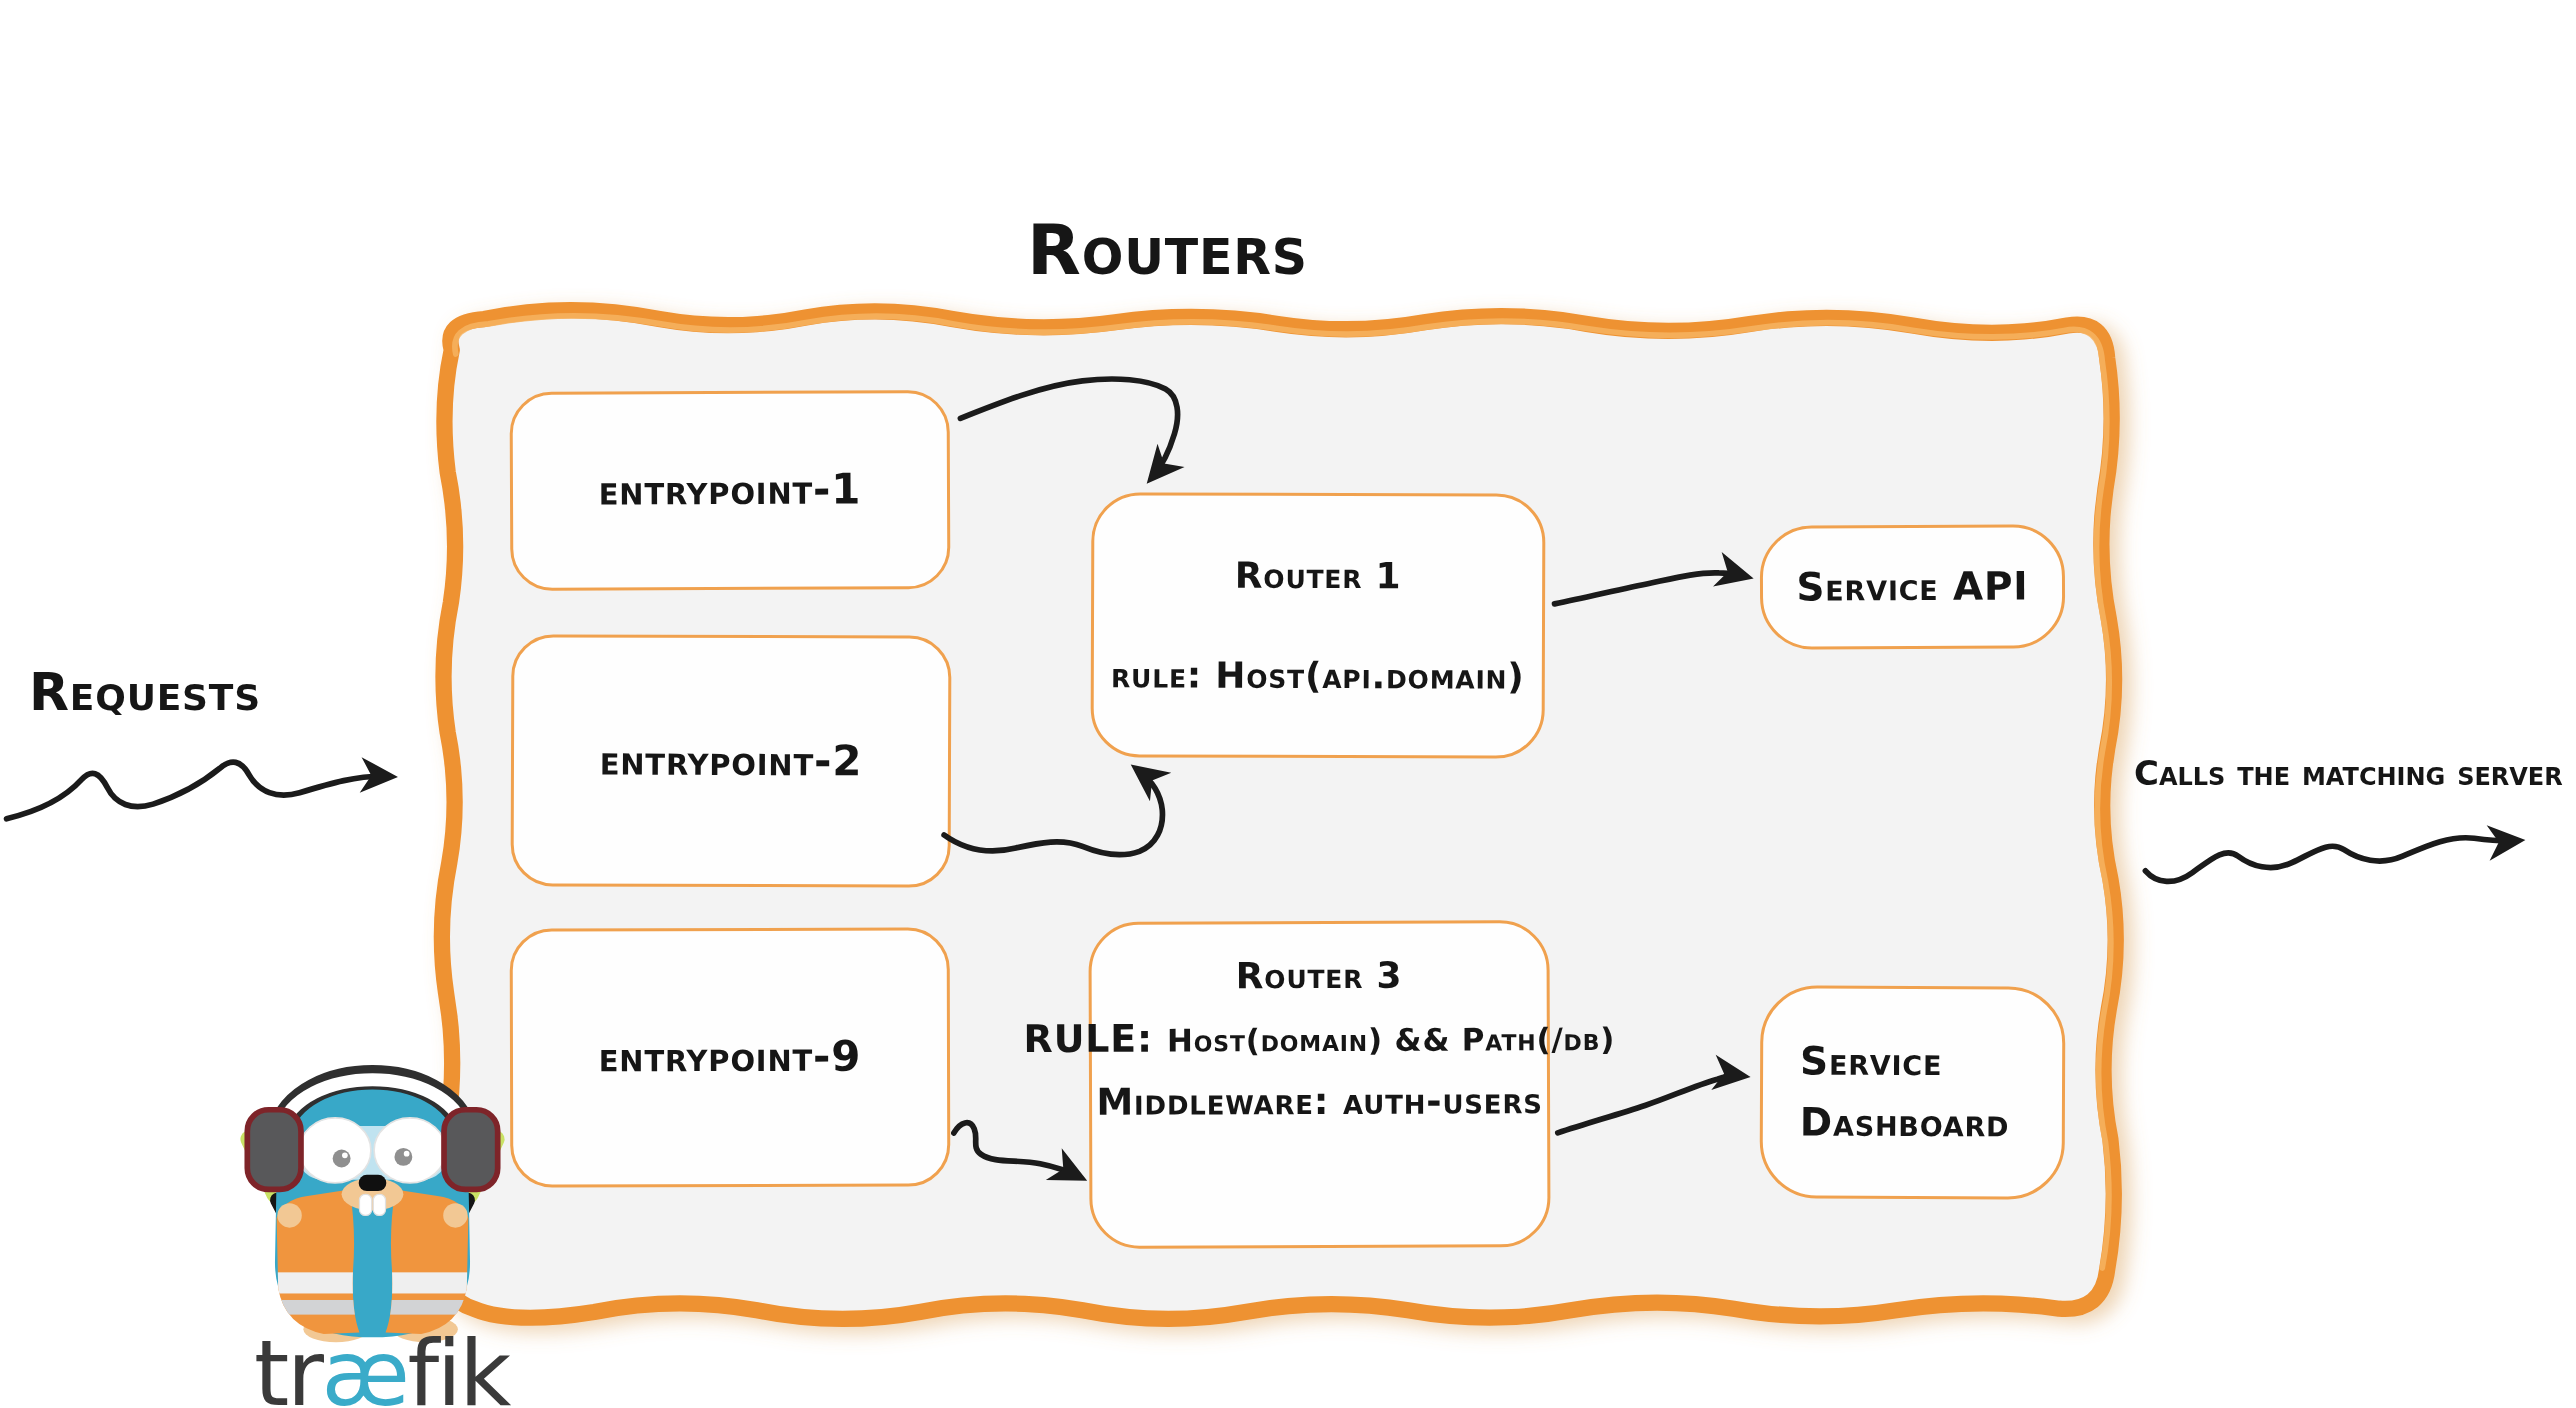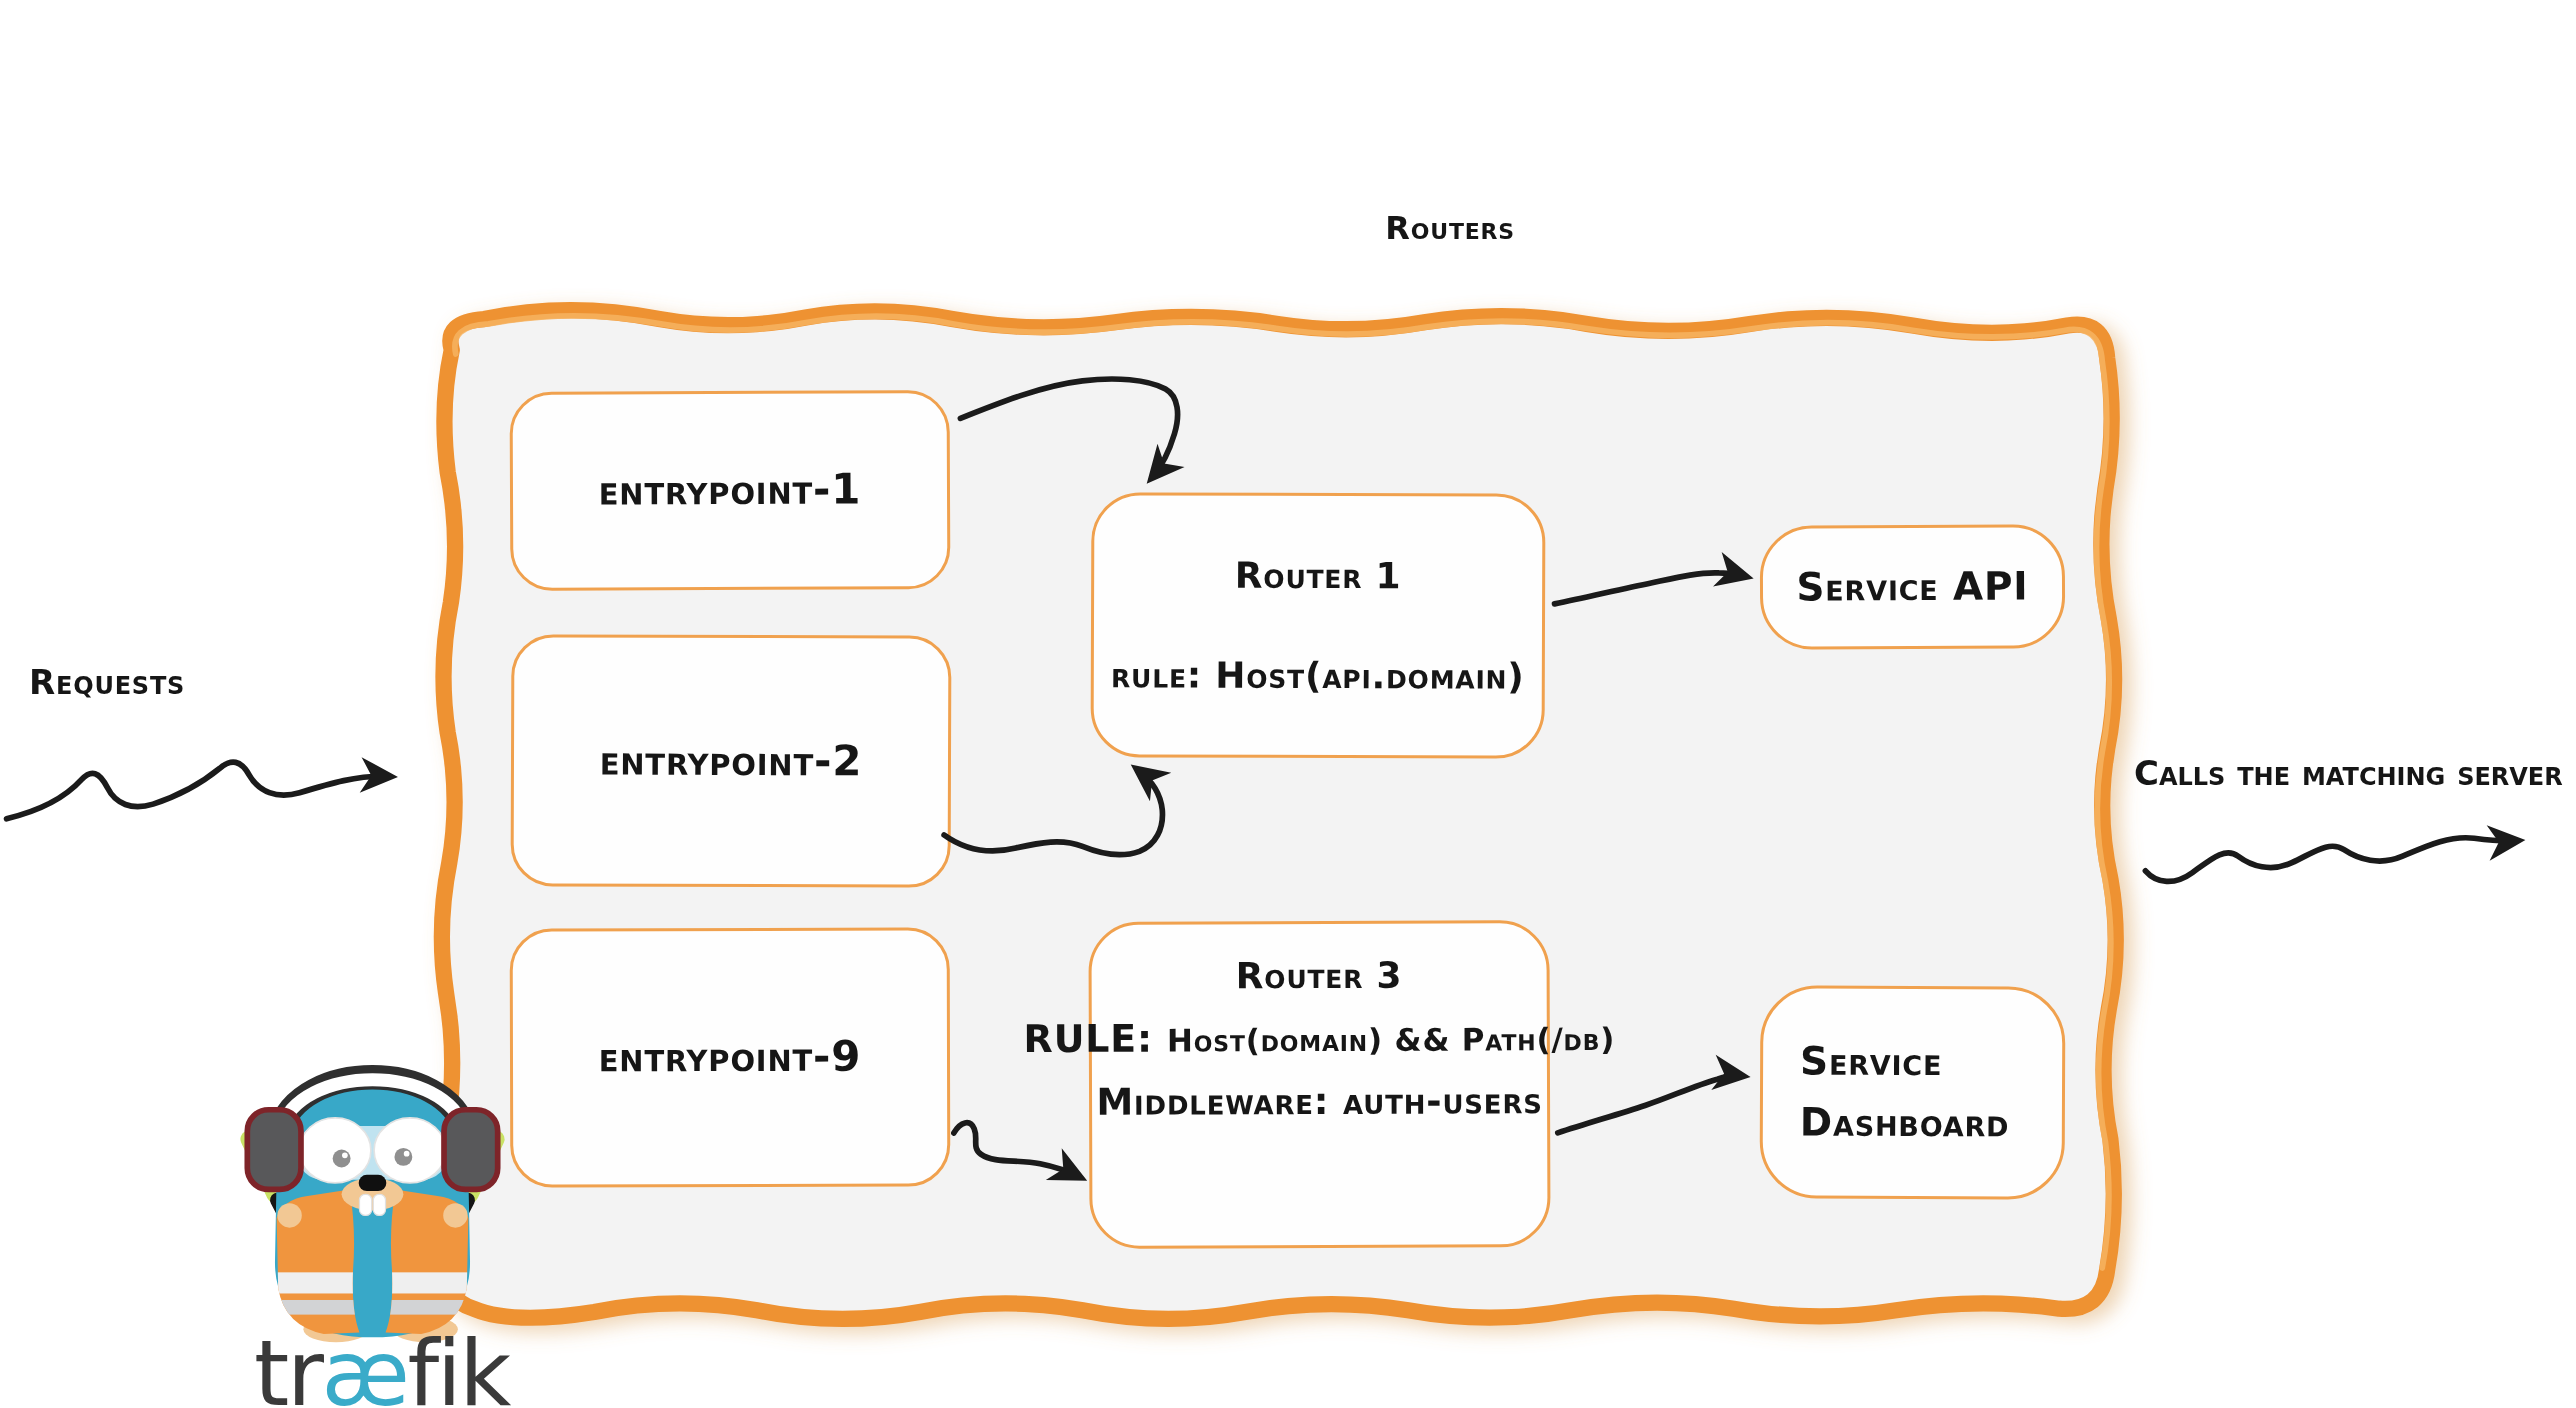--- a/index.html
+++ b/index.html
@@ -17,21 +17,21 @@
   .hand{
     font-variant:small-caps;
     font-weight:600;
     color:#161616;
     letter-spacing:0.8px;
     line-height:1.15;
   }
 
   .diagram-title{
     position:absolute;left:1027px;top:210px;width:488px;
-    text-align:right;font-size:32px;z-index:3;
+    text-align:left;font-size:70px;z-index:3;
   }
 
   .node{
     position:absolute;background:#fefefe;
     border:3.3px solid #f0a14e;
     box-sizing:border-box;
     display:flex;flex-direction:column;align-items:center;justify-content:center;
     z-index:3;
   }
   .ep{border-radius:42px;}
@@ -50,21 +50,21 @@
   #router2 .rule-label{font-size:38px;font-weight:700;}
   #router2 .rule-value{font-size:31px;}
   .mw-line{font-size:37px;margin-top:19.5px;white-space:nowrap;}
 
   #service-api{left:1760px;top:525px;width:305px;height:124px;border-radius:52px;transform:rotate(-.3deg);}
   #service-dashboard{left:1760px;top:986px;width:305px;height:213px;border-radius:57px;
                      align-items:flex-start;padding-left:37px;transform:rotate(.25deg);}
   .service-label{font-size:39px;}
   #service-dashboard .service-label{line-height:1.55;}
 
-  .requests-label{position:absolute;left:29px;top:663px;font-size:34px;z-index:3;}
+  .requests-label{position:absolute;left:29px;top:663px;font-size:52px;z-index:3;}
   .calls-label{position:absolute;left:2134px;top:754px;width:444px;font-size:34px;
                letter-spacing:0;white-space:nowrap;z-index:3;}
 
   #logo{position:absolute;left:226px;top:1035px;width:293px;height:374px;z-index:5;}
   .wordmark{
     position:absolute;left:28px;top:286px;
     font-family:"DejaVu Sans","Liberation Sans",sans-serif;
     font-weight:500;font-size:90px;letter-spacing:-2.4px;color:#3a3a3a;
     white-space:nowrap;
   }

